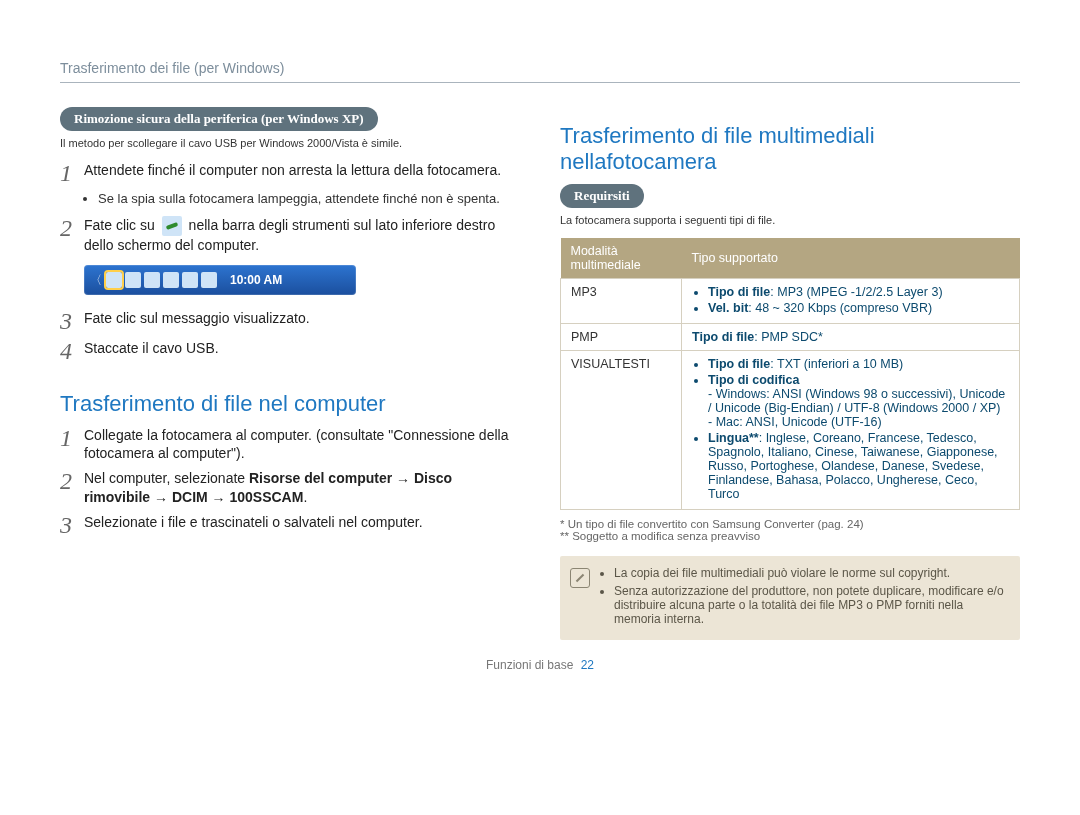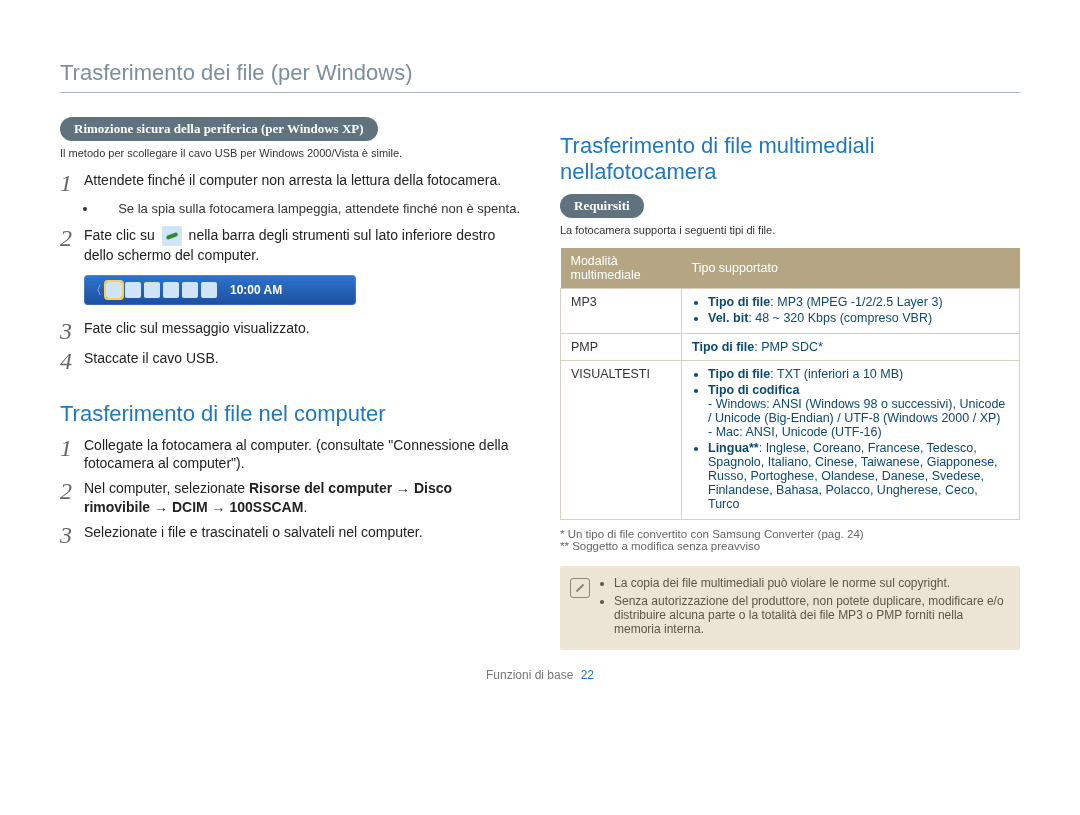--- a/index.html
+++ b/index.html
@@ -11,21 +11,21 @@
     font-family: Arial, Helvetica, sans-serif;
     width: 1080px;
     height: 815px;
     box-sizing: border-box;
     padding: 60px 60px 20px 60px;
     color: #222;
     font-size: 14px;
   }
   .page-title {
     color: #7d8e9c;
-    font-size: 22px;
+    font-size: 14px;
     font-weight: 300;
     margin-bottom: 6px;
   }
   hr.title-rule {
     border: none;
     border-top: 1px solid #aab4bd;
     margin: 0 0 24px 0;
   }
   .columns {
     display: flex;
@@ -68,21 +68,20 @@
   .step-body {
     flex: 1;
     font-size: 14px;
     line-height: 1.35;
   }
   ul.sub {
     margin: 4px 0 10px 24px;
     padding: 0 0 0 14px;
     font-size: 13px;
     color: #333;
-    text-align: right;
   }
   ul.sub li { margin-bottom: 2px; }
   .taskbar {
     margin: 10px 0 14px 24px;
     width: 260px;
     height: 30px;
     background: linear-gradient(#2d74d0, #1b4f9e);
     border-radius: 4px;
     display: flex;
     align-items: center;

